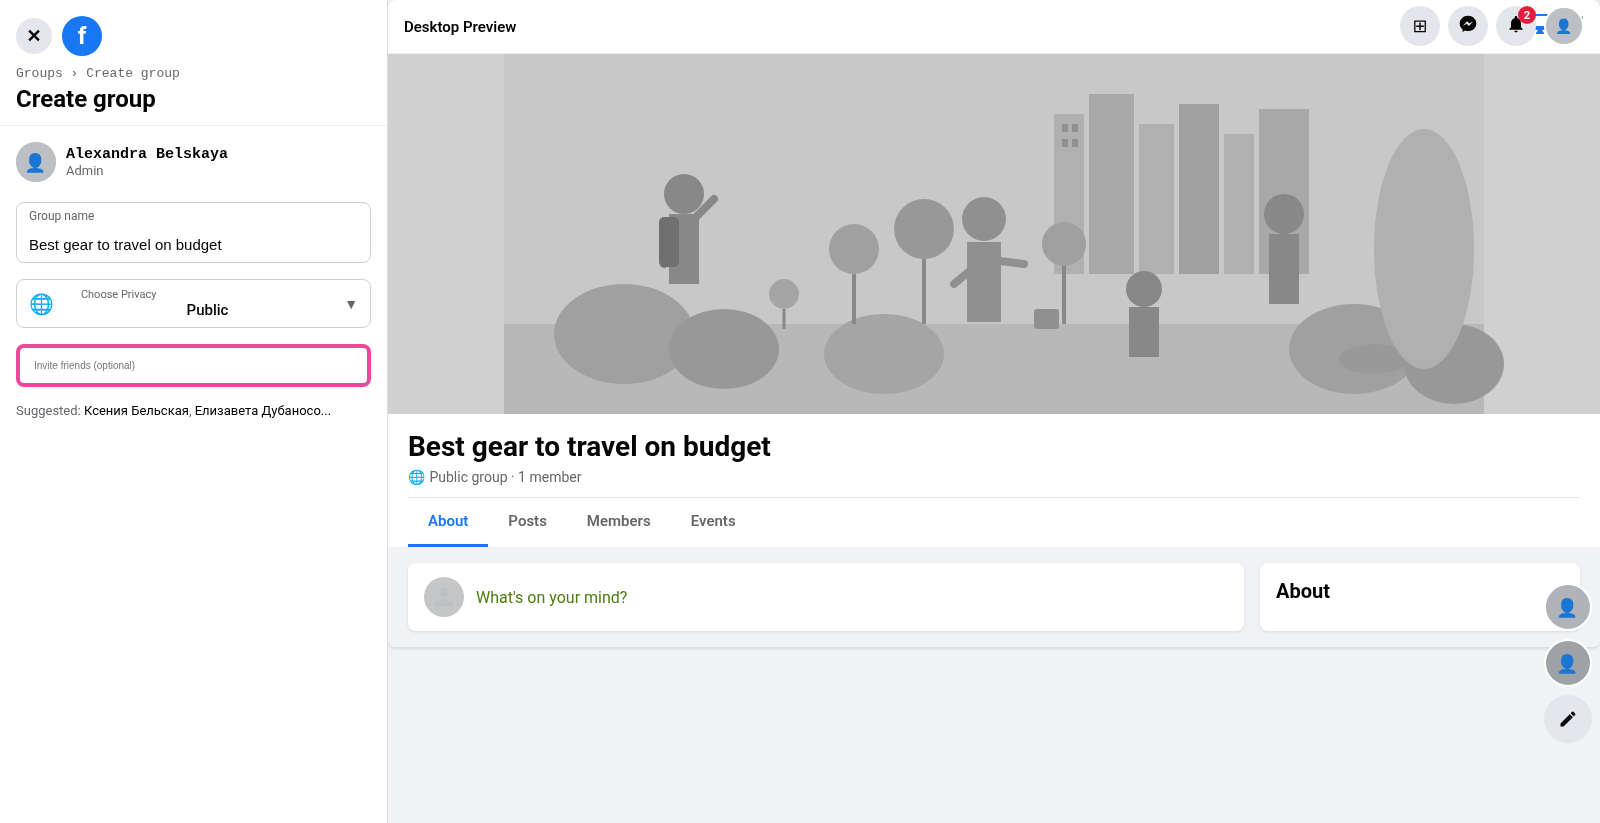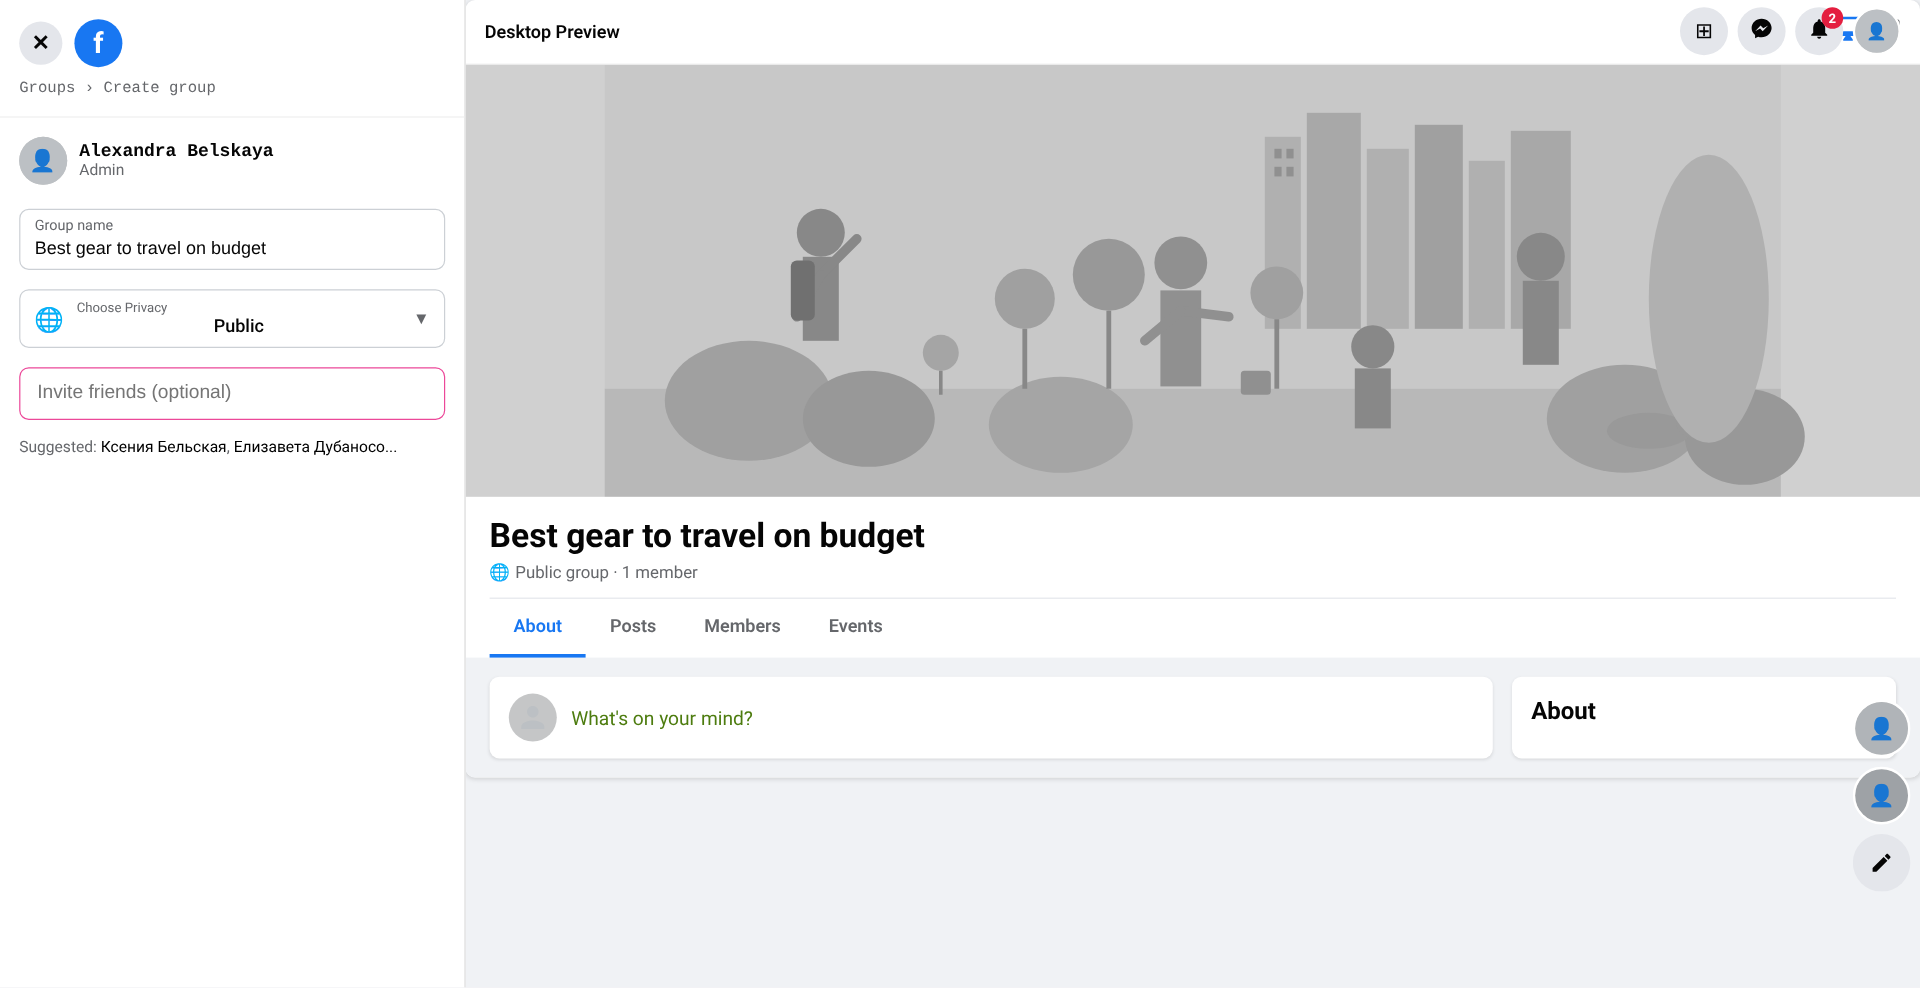--- a/index.html
+++ b/index.html
@@ -157,21 +157,21 @@
     }
 
     .input-wrapper {
       position: relative;
       border: 1px solid #ccd0d5;
       border-radius: 8px;
       padding: 6px 12px 8px 12px;
     }
 
     .input-wrapper .input-label {
-      margin-bottom: 2px;
+      margin-bottom: 12px;
     }
 
     .input-wrapper input {
       border: none;
       outline: none;
       font-size: 15px;
       width: 100%;
       padding: 0;
       color: #050505;
       background: transparent;
@@ -188,20 +188,21 @@
       position: relative;
     }
 
     .privacy-icon {
       font-size: 20px;
       color: #65676b;
     }
 
     .privacy-text {
       flex: 1;
+      margin-left: 17px;
     }
 
     .privacy-label {
       font-size: 11px;
       color: #65676b;
     }
 
     .privacy-value {
       font-size: 15px;
       color: #050505;
@@ -217,24 +218,24 @@
     .privacy-desc {
       font-size: 13px;
       color: #65676b;
       margin-top: 8px;
       margin-bottom: 16px;
       line-height: 1.4;
     }
 
     .invite-field {
       width: 100%;
-      border: 1px solid #ec4899;
+      border: 4px solid #ec4899;
       border-radius: 8px;
       padding: 12px 14px;
-      font-size: 16px;
+      font-size: 10px;
       outline: none;
       color: #65676b;
       background: #fff;
     }
 
     .suggested-text {
       font-size: 13px;
       color: #65676b;
       margin-top: 8px;
     }
@@ -479,20 +480,21 @@
 
 <div class="main-layout">
 
   <div class="sidebar">
     <div class="sidebar-header">
       <div class="sidebar-top-bar">
         <button class="close-btn">✕</button>
         <div class="fb-logo">f</div>
       </div>
       <div class="breadcrumb">Groups › Create group</div>
+      <div class="page-title">Create group</div>
     </div>
 
     <div class="sidebar-content">
 
       <div class="user-info">
         <div class="user-avatar">
           <div class="avatar-circle">👤</div>
         </div>
         <div>
           <div class="user-name">Alexandra Belskaya</div>

